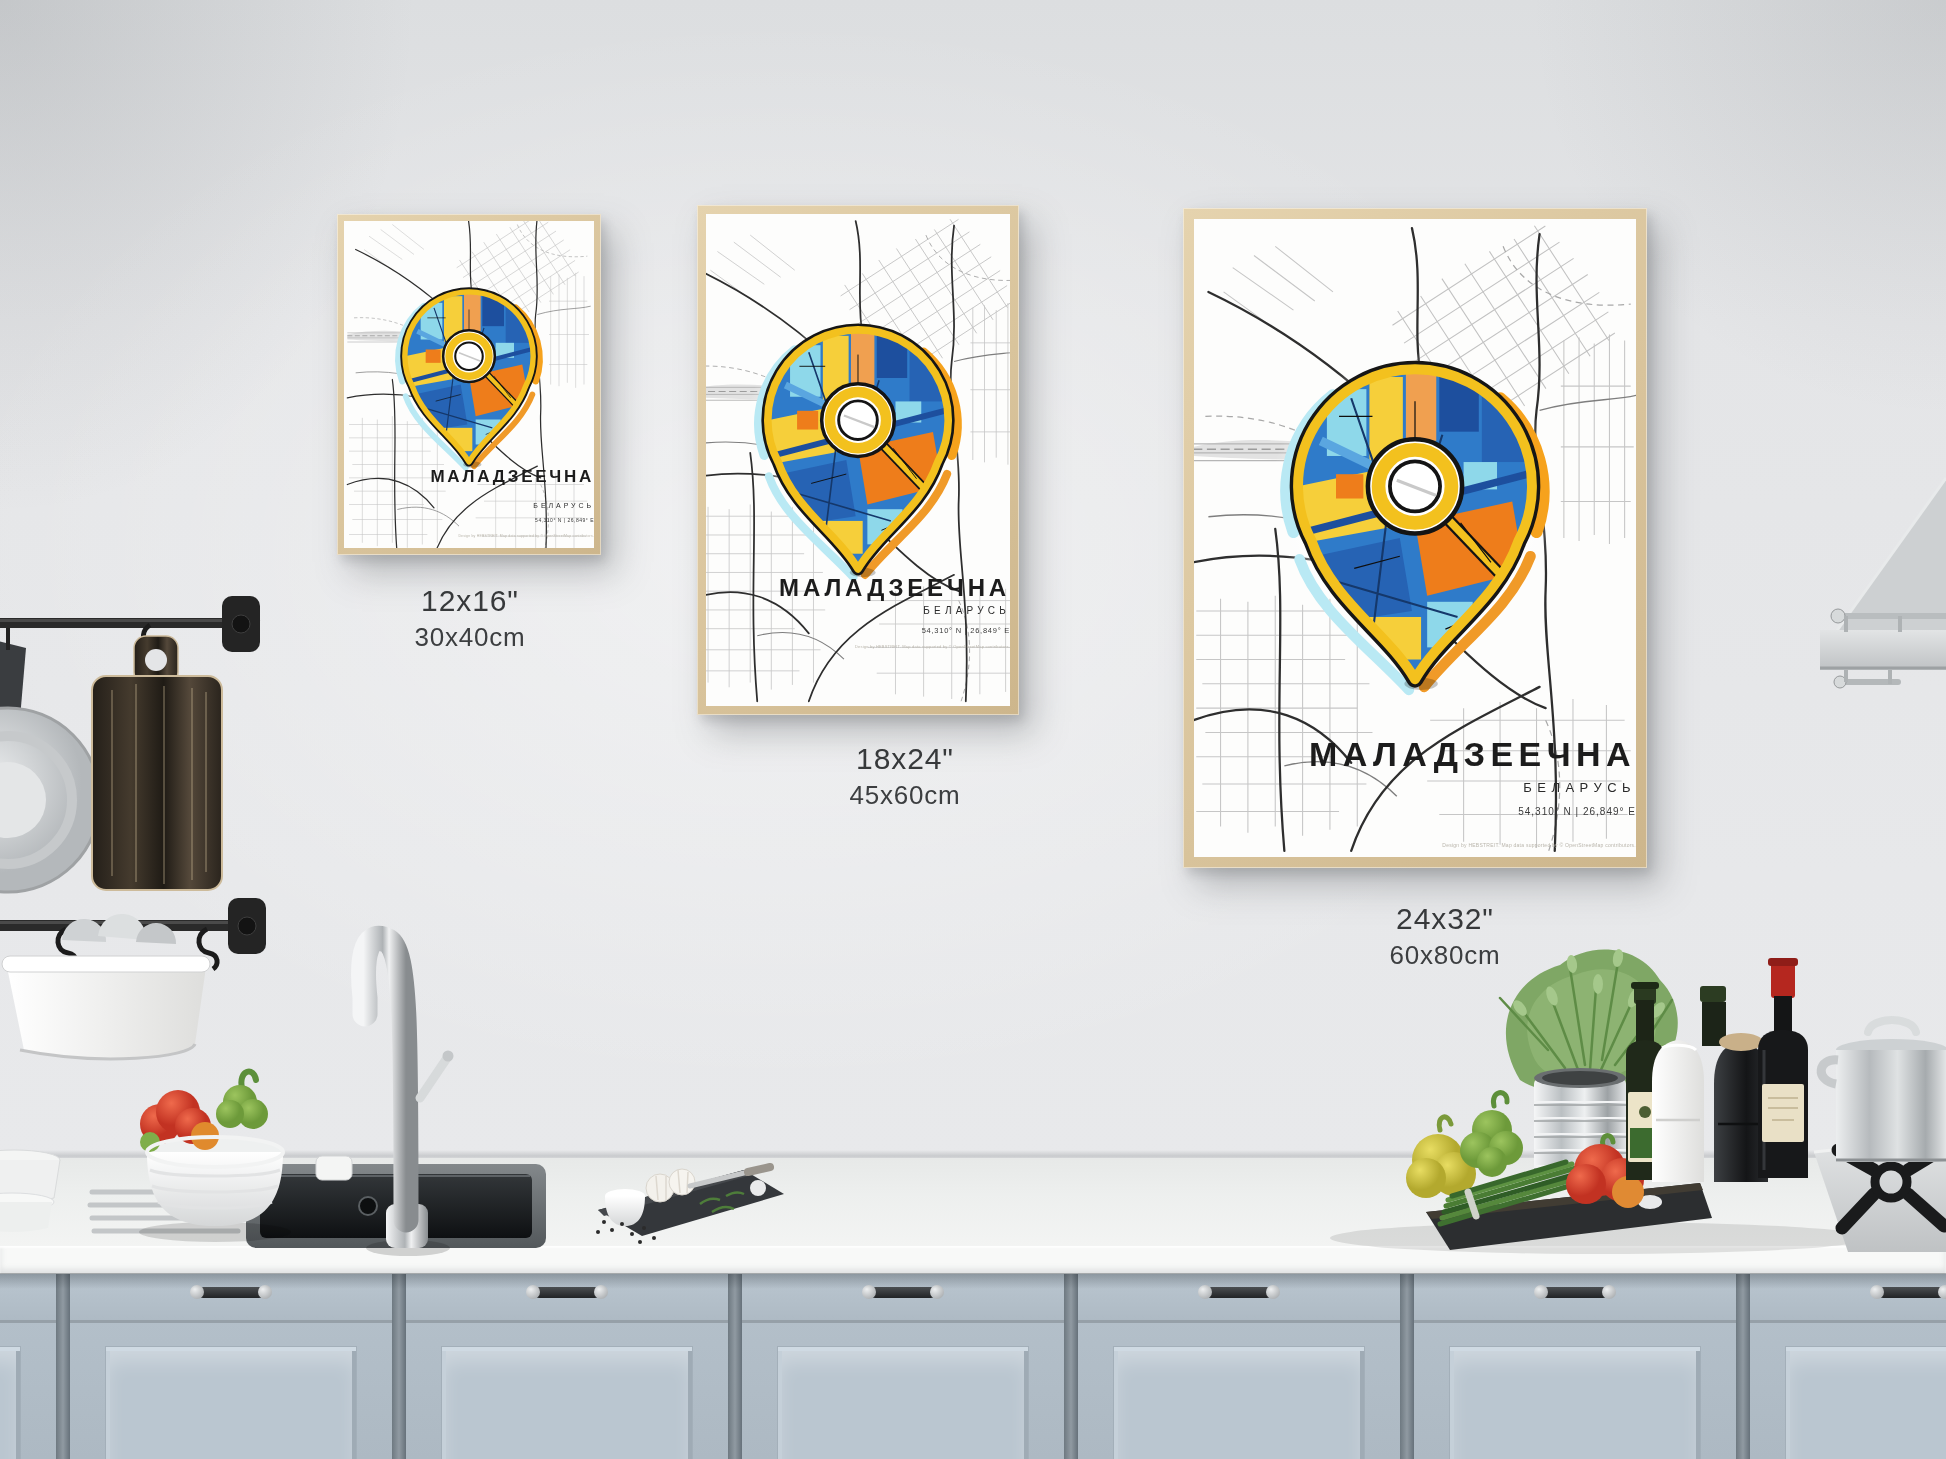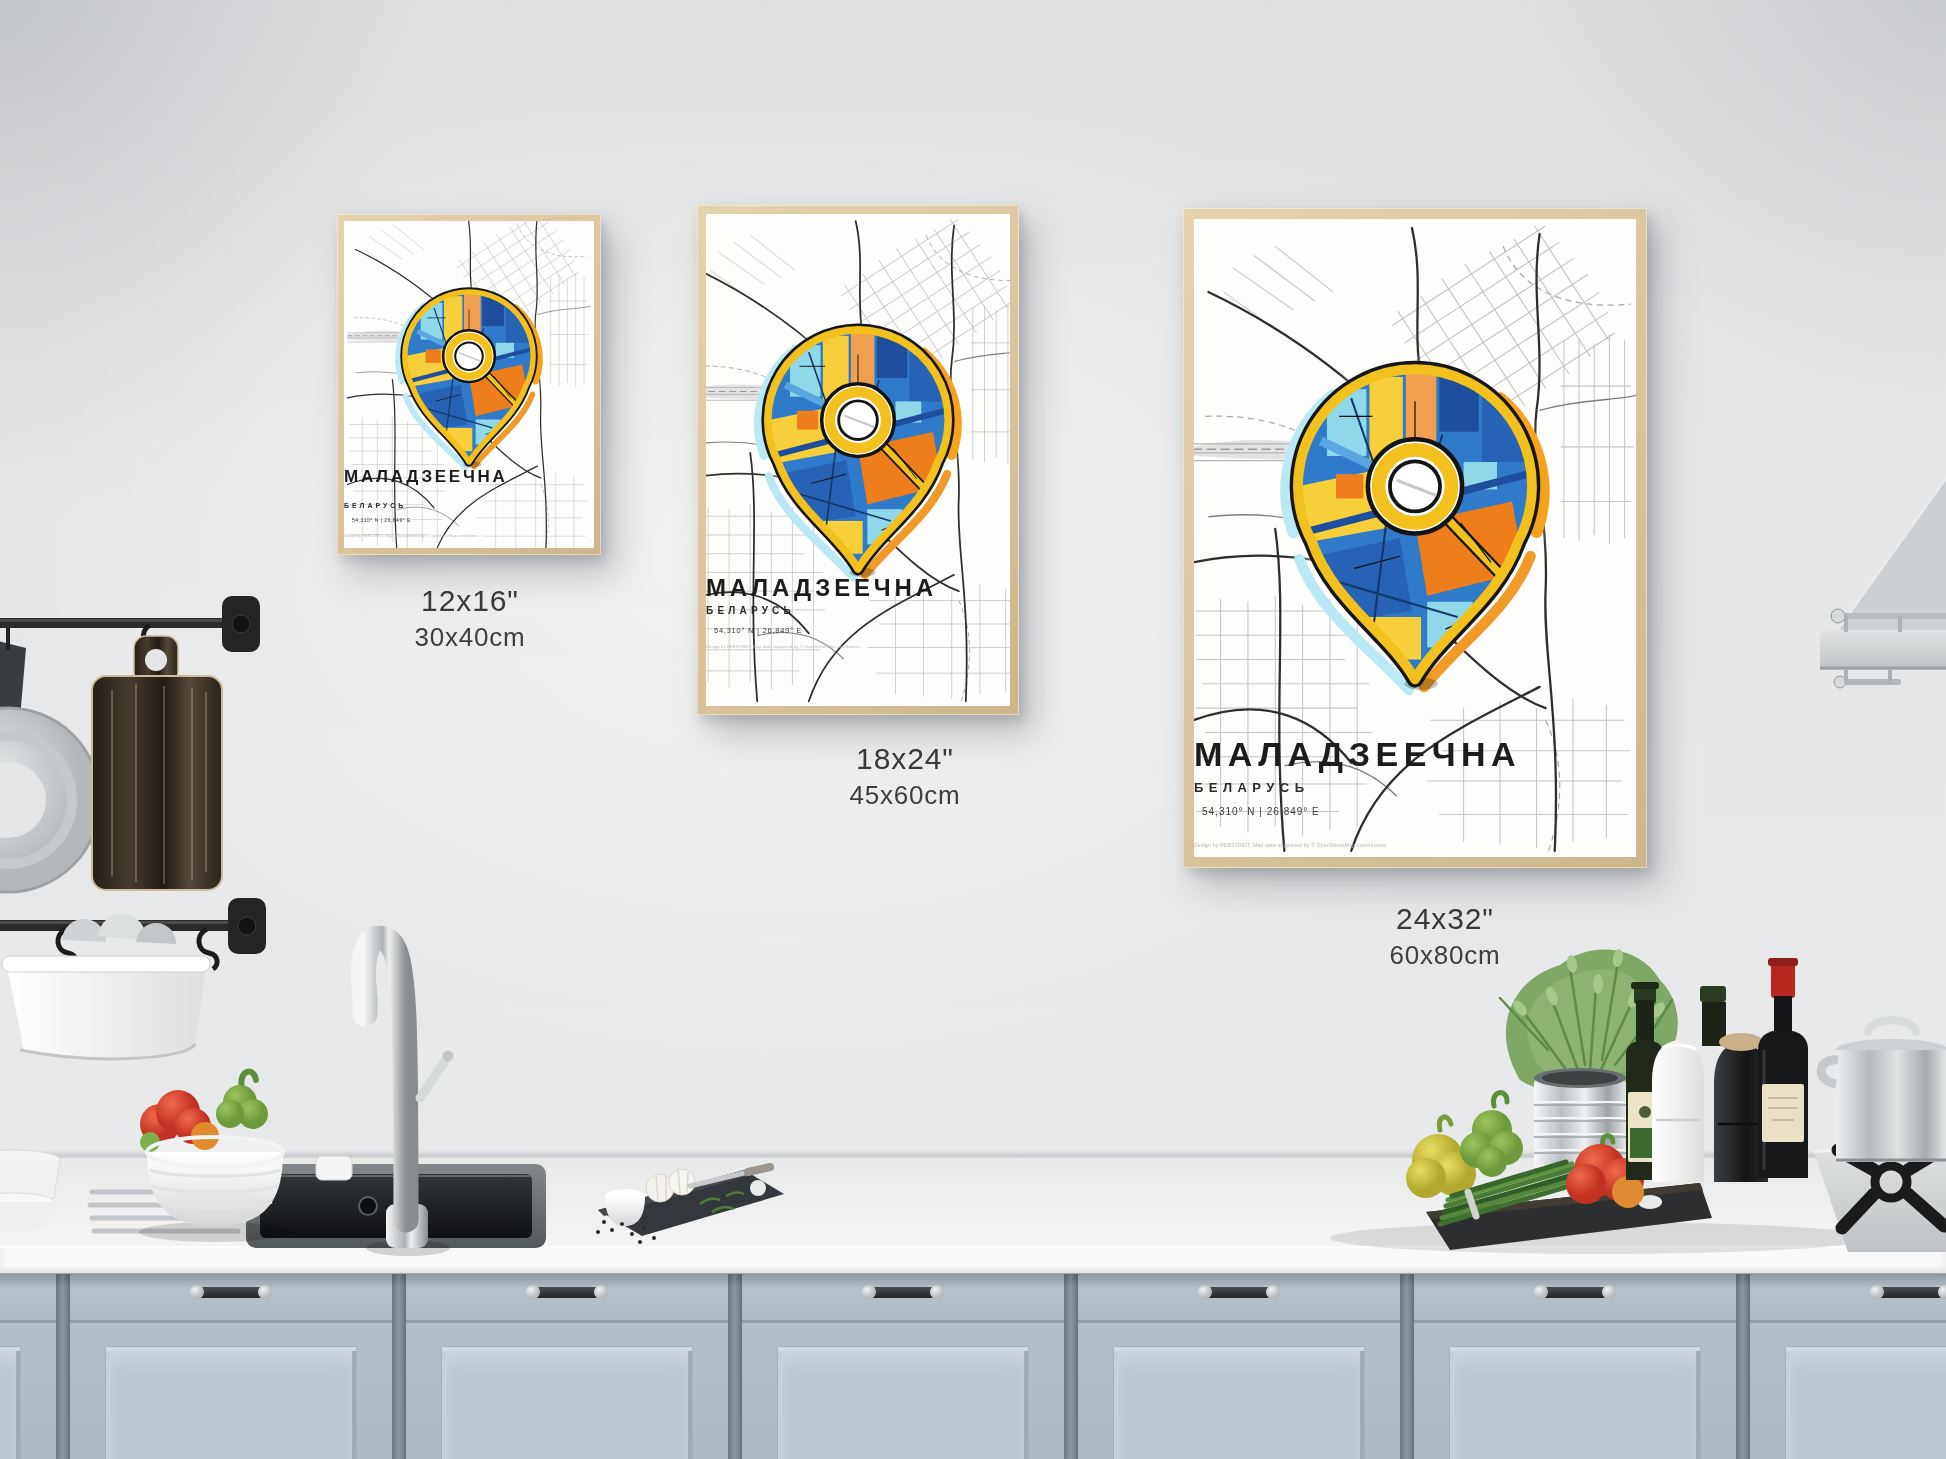--- a/index.html
+++ b/index.html
@@ -38,23 +38,23 @@
     box-shadow:inset 0 4px 0 #cfdae3, inset 4px 0 0 #c5d0d9, inset -4px 0 0 #9fabb5,
                inset 0 14px 20px rgba(255,255,255,.30), 0 0 0 1px #a3afb9;}
   
   .poster{position:absolute;background:linear-gradient(135deg,#e5d3ae,#d9c49c 55%,#cdb68c);
     box-shadow:14px 18px 32px rgba(88,90,95,.34), 4px 6px 10px rgba(88,90,95,.22),
                inset 0 0 0 1px rgba(255,255,255,.45);z-index:2;}
   .paper{position:absolute;background:#fcfcfa;overflow:hidden;
     box-shadow:inset 0 3px 7px rgba(0,0,0,.20), inset 0 -3px 6px rgba(0,0,0,.14),
                inset 3px 0 6px rgba(0,0,0,.13), inset -3px 0 6px rgba(0,0,0,.13);}
   .map-svg{position:absolute;inset:0;width:100%;height:100%;}
-  .ptext{position:absolute;left:0;right:0;text-align:left;color:#1c1c1c;line-height:1;}
+  .ptext{position:absolute;left:0;right:0;text-align:right;color:#1c1c1c;line-height:1;}
   .ptitle{font-weight:bold;letter-spacing:.16em;}
-  .psub{font-weight:bold;letter-spacing:.42em;color:#2a2a2a;}
+  .psub{font-weight:normal;letter-spacing:.42em;color:#2a2a2a;}
   .pcoord{font-weight:normal;letter-spacing:.10em;color:#3a3a3a;margin-left:8px;}
   .pcredit{color:#b9b5ab;letter-spacing:.05em;}
   
   #poster-small{left:337px;top:214px;width:264px;height:341px;}
   #poster-small .paper{inset:7px;}
   #poster-small .ptitle{top:247px;font-size:17px;}
   #poster-small .psub{top:281px;font-size:7px;}
   #poster-small .pcoord{top:297px;font-size:5px;}
   #poster-small .pcredit{top:314px;font-size:3.5px;}
   #poster-medium{left:697px;top:205px;width:322px;height:510px;}

